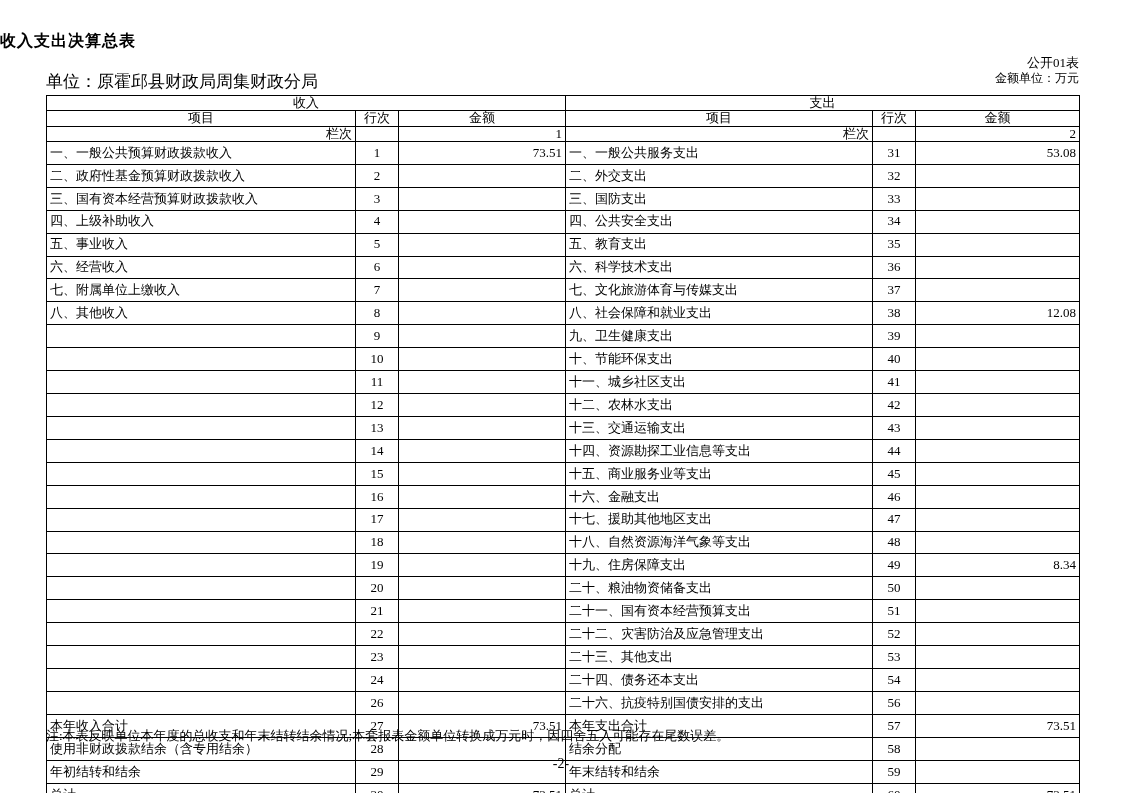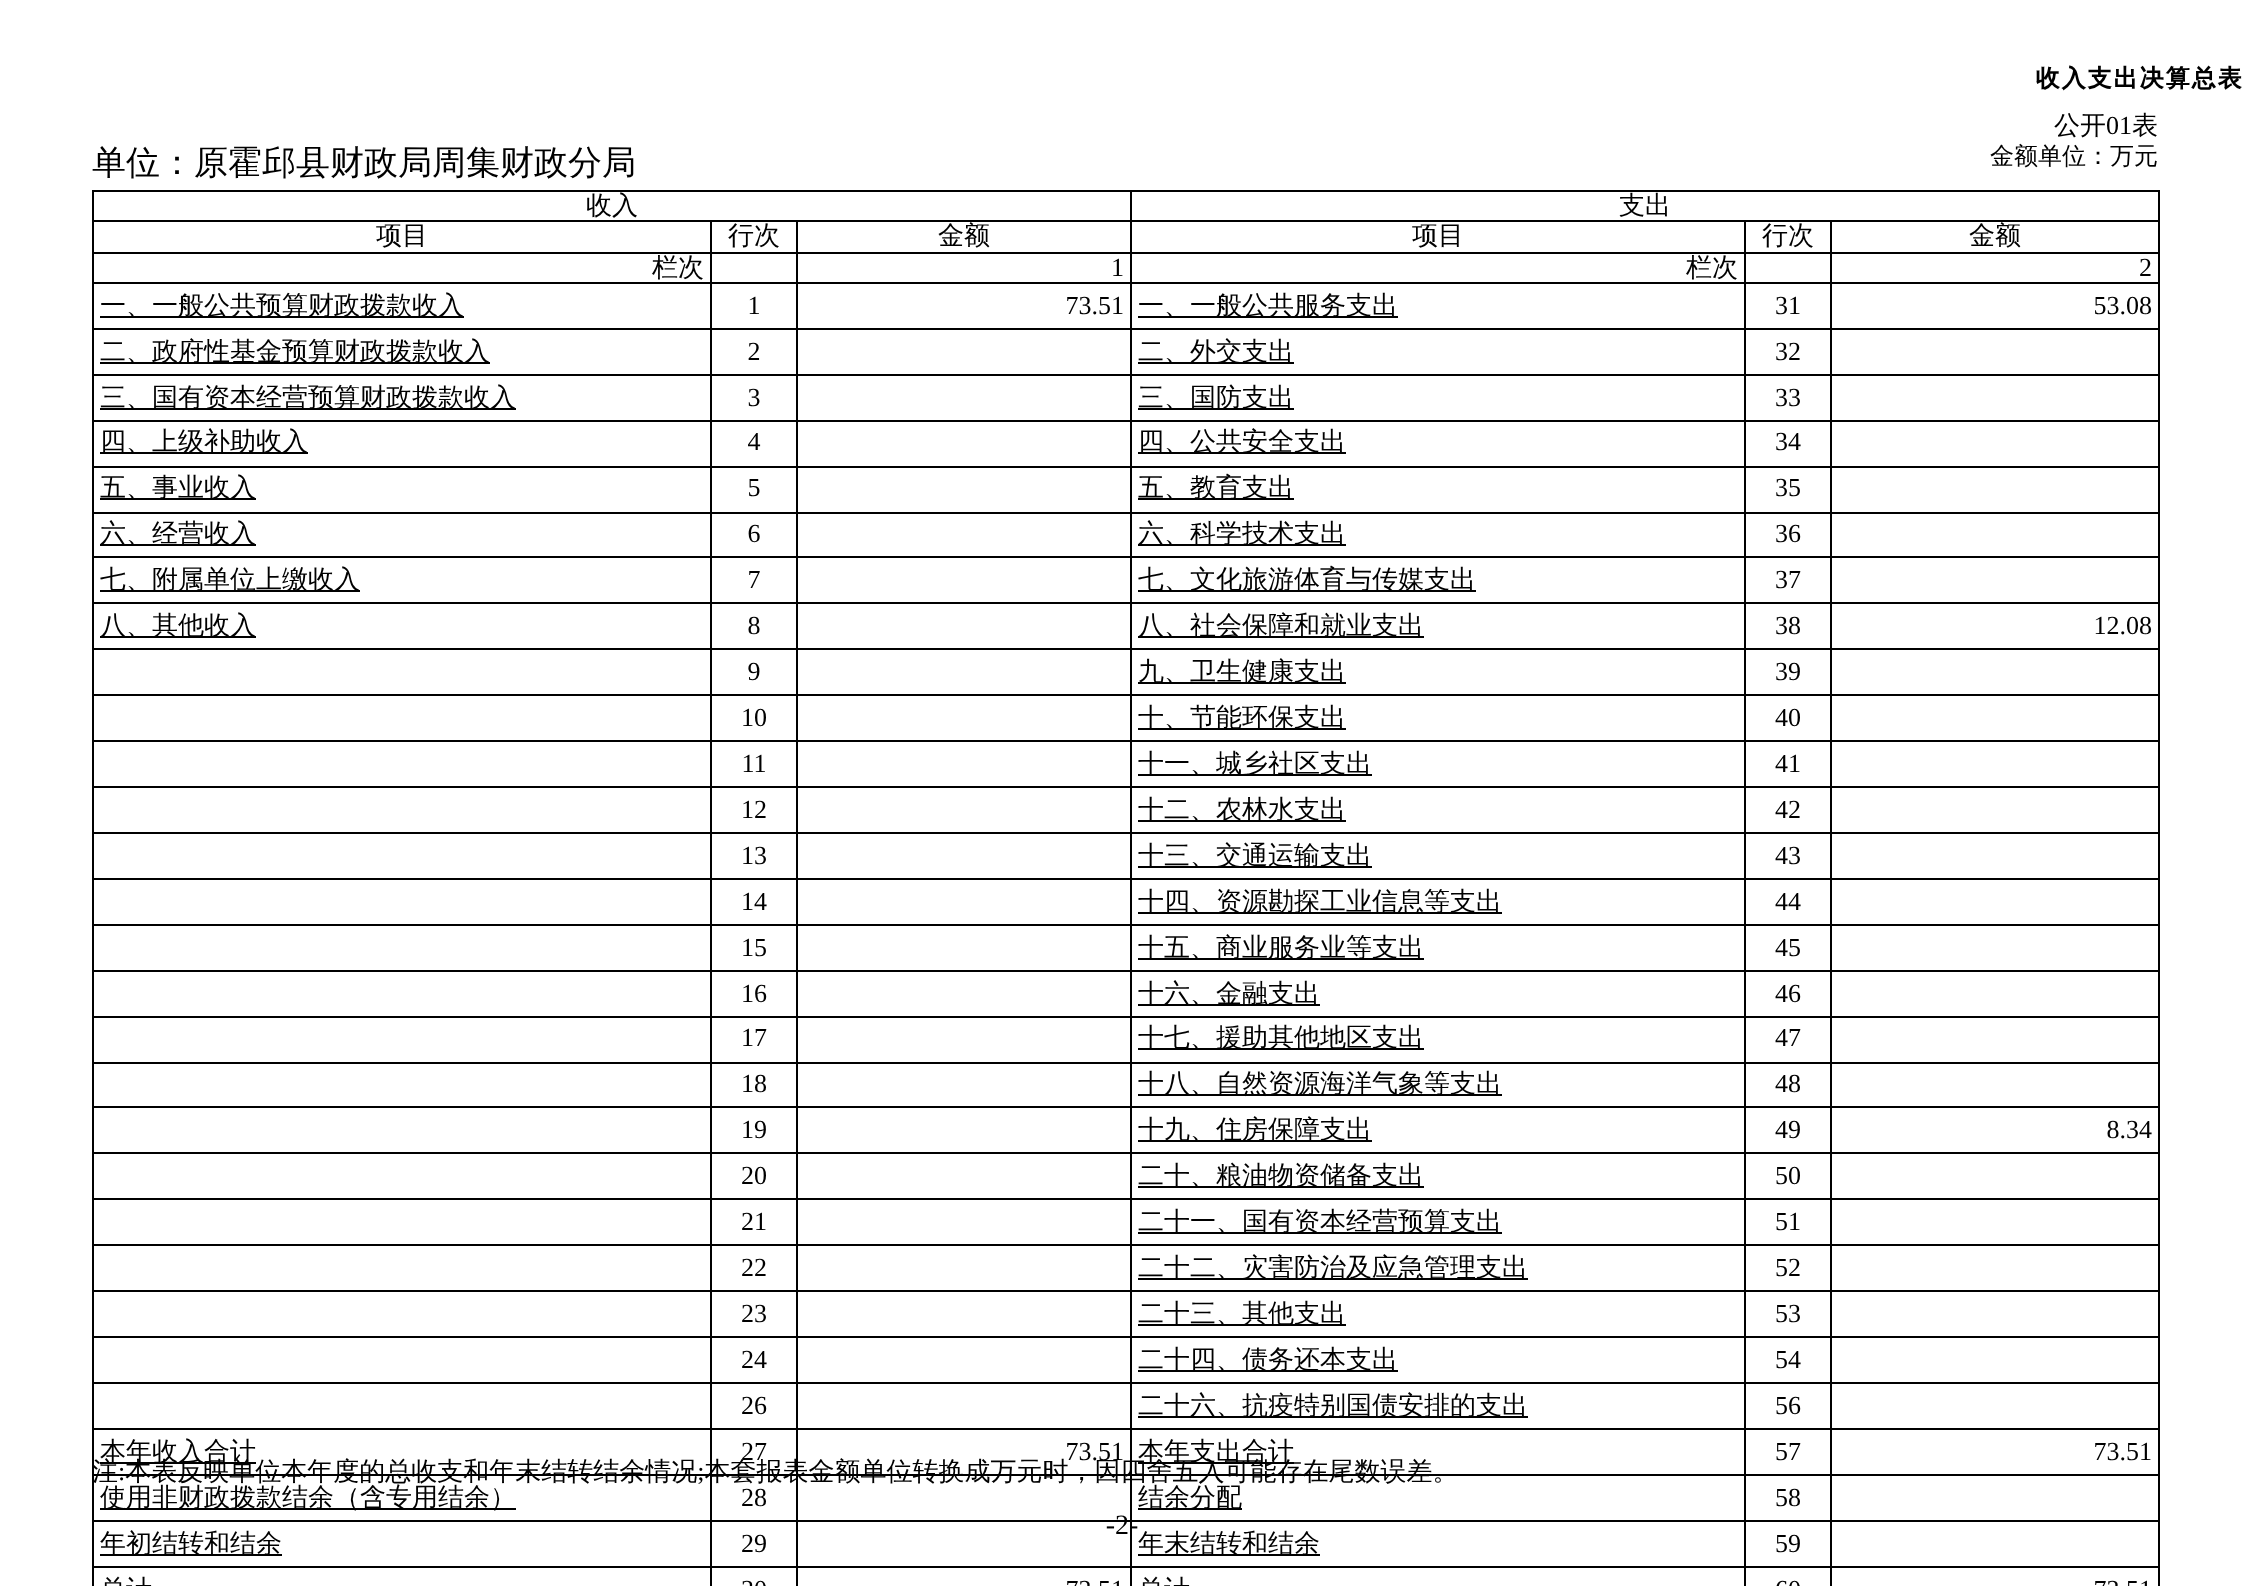--- a/index.html
+++ b/index.html
@@ -1,30 +1,30 @@
 <!DOCTYPE html>
 <html><head>
 <meta charset="utf-8">
 <style>
   html,body{margin:0;padding:0;background:#fff;}
   body{width:1122px;height:793px;font-family:"Liberation Serif","DejaVu Serif",serif;color:#000;}
   .page{position:relative;width:1122px;height:793px;background:#ffffff;overflow:hidden;}
-  .title{position:absolute;top:31px;left:0;right:0;text-align:right;
-         font-family:"Liberation Sans","DejaVu Sans",sans-serif;font-weight:bold;font-size:12px;letter-spacing:1px;}
+  .title{position:absolute;top:31px;left:0;right:0;text-align:left;
+         font-family:"Liberation Sans","DejaVu Sans",sans-serif;font-weight:bold;font-size:16px;letter-spacing:1px;}
   .table-code{position:absolute;top:54px;right:43px;font-size:13px;}
   .unit-line{position:absolute;top:70px;left:46px;font-size:17px;}
   .amount-unit{position:absolute;top:70px;right:43px;font-size:12px;}
   table.main{position:absolute;top:95px;left:46px;width:1033px;height:712px;
              border-collapse:collapse;table-layout:fixed;font-size:13px;padding-left:44px;}
   table.main th,table.main td{border:1px solid #000;padding:0 3px;overflow:hidden;
              white-space:nowrap;font-weight:normal;line-height:1.1;}
   th.sec{text-align:center;}
   th{}
   td.c{text-align:right;}
-  td.item{text-align:left;text-decoration:underline;}
+  td.item{text-align:left;}
   td.line{text-align:center;}
   td.amount{text-align:right;}
   td.total{text-align:left;font-weight:bold;
            font-family:"Liberation Sans","DejaVu Sans",sans-serif;margin-left:28px;}
   .note{position:absolute;top:727px;left:46px;font-size:13px;}
   .pagenum{position:absolute;top:756px;left:0;right:0;text-align:center;font-size:14px;}
 </style>
 </head>
 <body>
 

